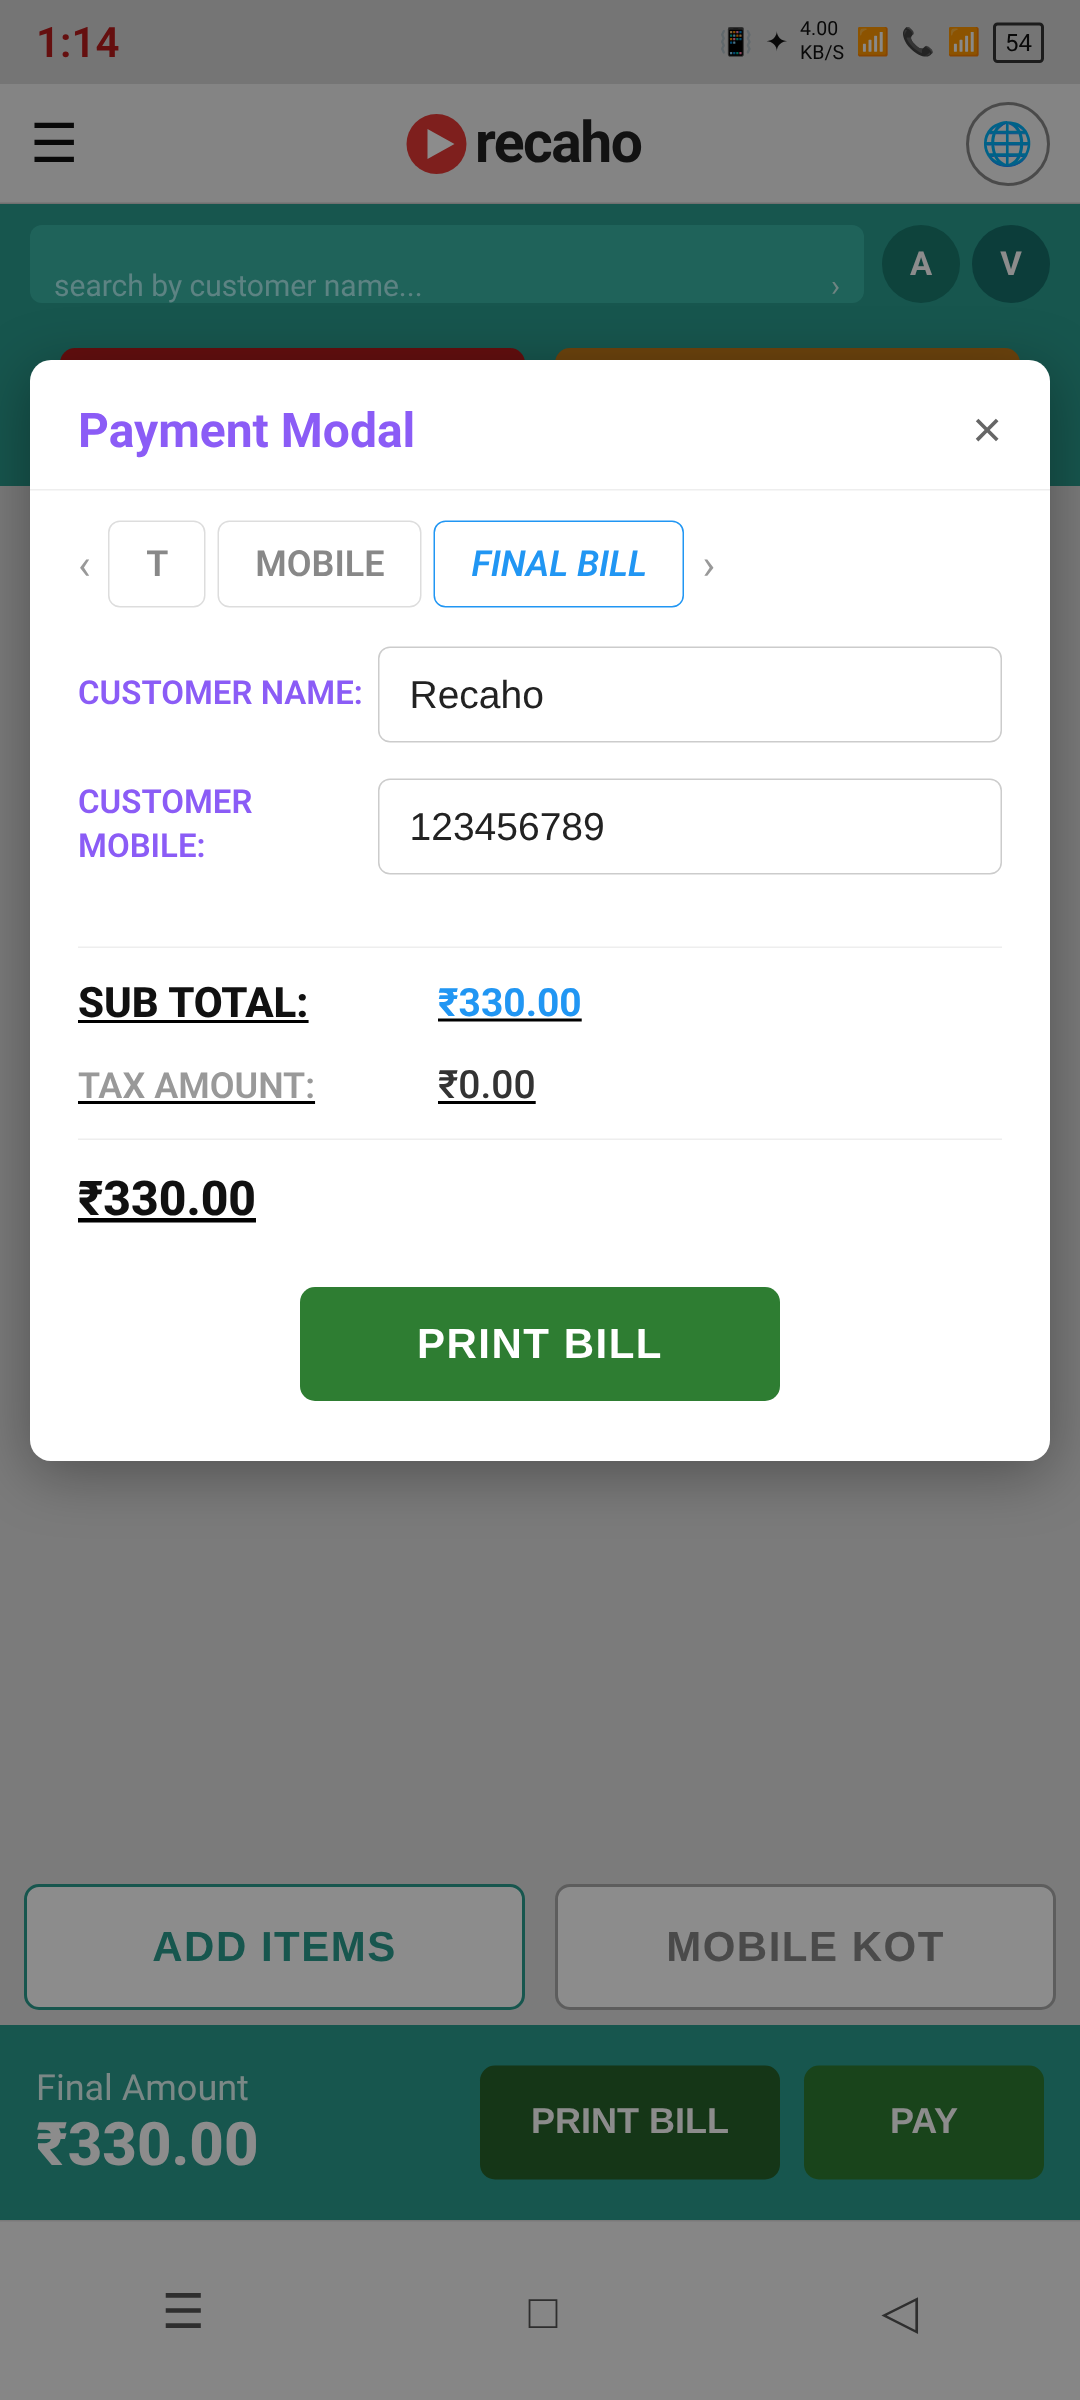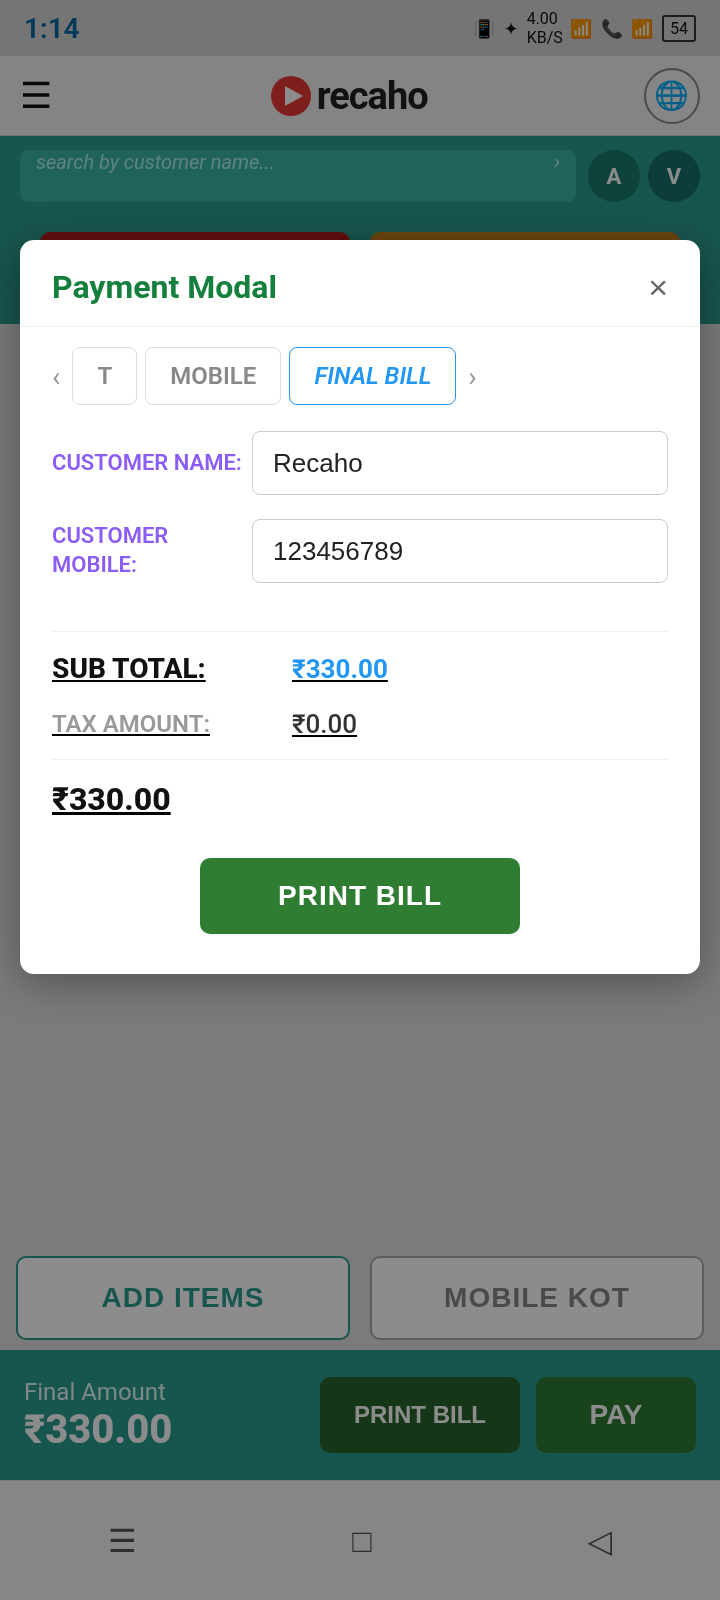--- a/index.html
+++ b/index.html
@@ -18,21 +18,21 @@
       background: #d6d6d6;
       height: 56px;
       display: flex;
       align-items: center;
       justify-content: space-between;
       padding: 0 24px;
     }
     .status-time {
       font-size: 28px;
       font-weight: 600;
-      color: #0369a1;
+      color: #b91c1c;
     }
     .status-icons {
       display: flex;
       align-items: center;
       gap: 8px;
       font-size: 18px;
       color: #111;
     }
 
     
@@ -85,26 +85,25 @@
       padding: 14px 20px;
       display: flex;
       align-items: center;
     }
     .search-bar-bg {
       flex: 1;
       height: 52px;
       background: #3ab5a5;
       border-radius: 8px;
       display: flex;
-      align-items: flex-start;
+      align-items: flex-end;
       padding: 0 16px;
       color: #c8f0ec;
       font-size: 20px;
       margin-right: 12px;
-      font-style: italic;
     }
     .avatar-icons {
       display: flex;
       gap: 8px;
     }
     .avatar-circle {
       width: 52px;
       height: 52px;
       border-radius: 50%;
       background: #1a7a6e;
@@ -171,21 +170,21 @@
     .modal-header {
       display: flex;
       align-items: center;
       justify-content: space-between;
       padding: 28px 32px 20px;
       border-bottom: 1px solid #eee;
     }
     .modal-title {
       font-size: 32px;
       font-weight: 700;
-      color: #15803d;
+      color: #8b5cf6;
     }
     .close-btn {
       font-size: 34px;
       color: #666;
       cursor: pointer;
       background: none;
       border: none;
       line-height: 1;
     }
 
@@ -370,21 +369,21 @@
       font-weight: 700;
       cursor: pointer;
     }
     .btn-pay-bar {
       width: 160px;
       height: 76px;
       background: #2e7d32;
       border: none;
       border-radius: 10px;
       color: white;
-      font-size: 28px;
+      font-size: 24px;
       font-weight: 700;
       cursor: pointer;
     }
 
     
     .nav-bar {
       position: absolute;
       bottom: 0; left: 0; right: 0;
       height: 120px;
       background: #f5f5f5;
@@ -408,21 +407,21 @@
     }
   </style>
 </head>
 <body>
 
 <div class="status-bar">
   <span class="status-time">1:14</span>
   <div class="status-icons">
     <span>📳</span>
     <span>✦</span>
-    <span style="font-size:16px;line-height:1.2">4.00<br>KB/S</span>
+    <span style="font-size:13px;line-height:1.2">4.00<br>KB/S</span>
     <span>📶</span>
     <span>📞</span>
     <span>📶</span>
     <span style="border:2px solid #333;border-radius:3px;padding:2px 6px;font-size:16px">54</span>
   </div>
 </div>
 
 <div class="app-header">
   <span class="hamburger-icon">☰</span>
   <div class="logo-container">

